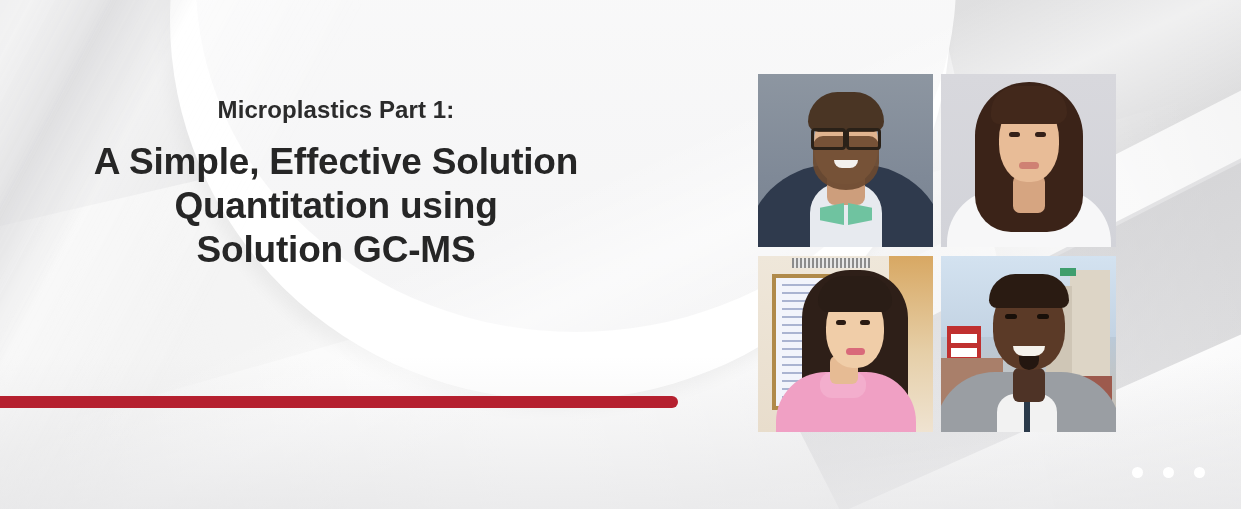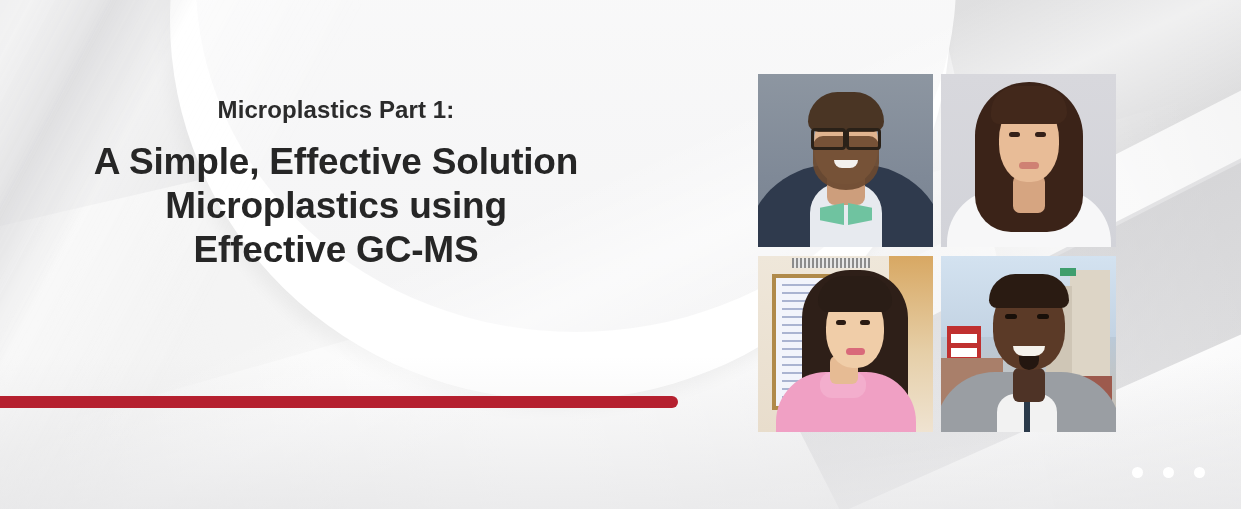--- a/index.html
+++ b/index.html
@@ -278,22 +278,22 @@
   <div class="bg-band-r2"></div>
   <div class="bg-band-r3"></div>
   <div class="bg-band-b1"></div>
   <div class="bg-sheen"></div>
   <div class="bg-vert-fade"></div>
 
   <div class="title-block">
     <p class="eyebrow">Microplastics Part 1:</p>
     <h1 class="headline">
       <span>A Simple, Effective Solution</span>
-      <span>Microplastics using</span>
-      <span>Effective GC-MS</span>
+      <span>Quantitation using</span>
+      <span>Solution GC-MS</span>
     </h1>
   </div>
 
   <div class="red-rule"></div>
 
   <div class="photo-grid">
 
     <div class="photo p1">
       <div class="suit"></div>
       <div class="shirt"></div>

